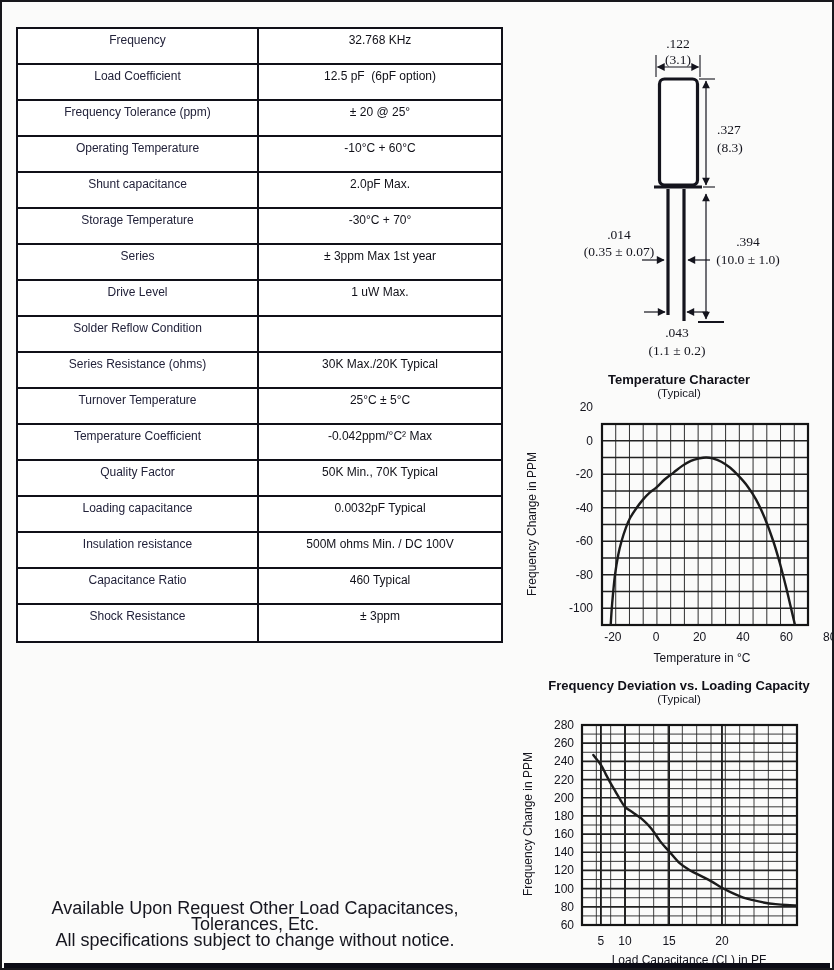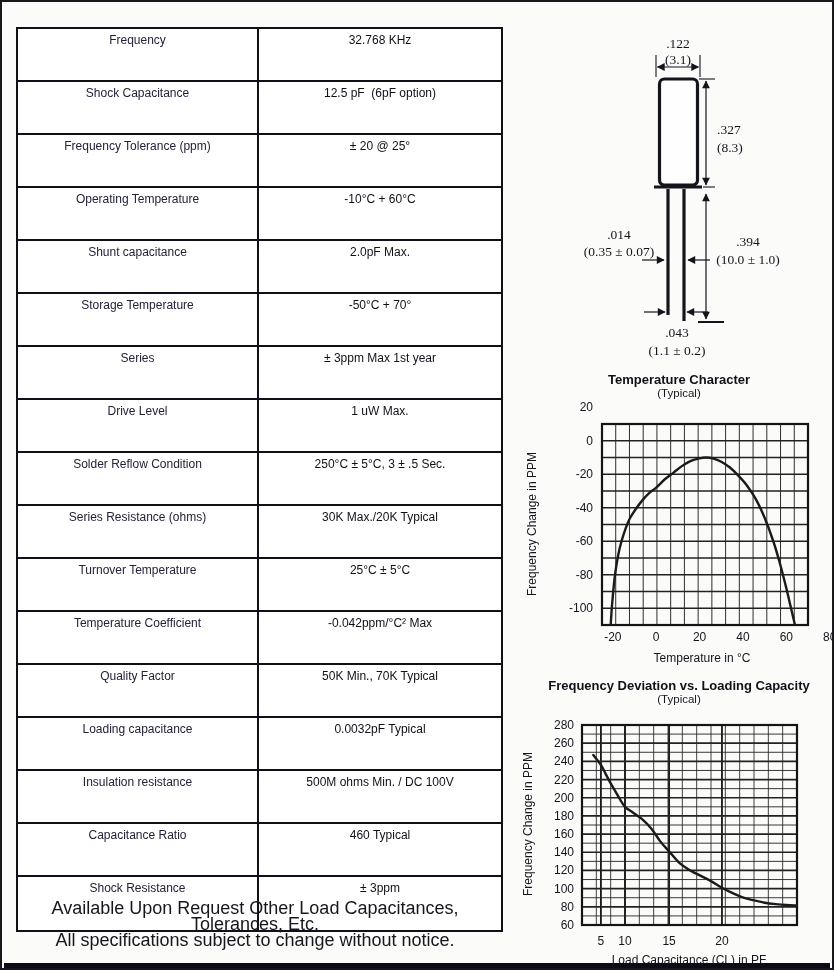--- a/index.html
+++ b/index.html
@@ -6,21 +6,21 @@
   body{
     width:834px;height:970px;position:relative;overflow:hidden;
     background:#fbfbfa;box-sizing:border-box;border:2px solid #17171c;
     font-family:"Liberation Sans", sans-serif;color:#1b1b28;
   }
   
   .spec-table{
     position:absolute;left:14px;top:25px;width:487px;
     border:2.5px solid #101018;background:#fff;box-sizing:border-box;
   }
-  .spec-row{display:flex;height:53px;border-bottom:2px solid #101018;box-sizing:border-box;}
+  .spec-row{display:flex;height:36px;border-bottom:2px solid #101018;box-sizing:border-box;}
   .spec-row:last-child{border-bottom:none;}
   .spec-cell{box-sizing:border-box;padding-top:4px;text-align:center;font-size:12px;line-height:14px;}
   .spec-label{width:241px;border-right:2px solid #101018;color:#22223a;}
   .spec-value{flex:1;font-weight:normal;color:#101018;white-space:pre;}
   
   .footer{position:absolute;left:18px;top:898px;width:470px;text-align:center;
           font-size:18px;line-height:16px;color:#16161f;}
   
   .drawing{position:absolute;left:552px;top:15px;}
   .dim-text{font-family:"Liberation Serif", serif;font-size:13.5px;fill:#14141d;}
@@ -44,50 +44,49 @@
 </style>
 </head>
 <body>
 
 <div class="spec-table" id="specTable">
     <div class="spec-row">
       <div class="spec-cell spec-label">Frequency</div>
       <div class="spec-cell spec-value">32.768 KHz</div>
     </div>
     <div class="spec-row">
-      <div class="spec-cell spec-label">Shock Capacitance</div>
+      <div class="spec-cell spec-label">Load Coefficient</div>
       <div class="spec-cell spec-value">12.5 pF  (6pF option)</div>
     </div>
     <div class="spec-row">
       <div class="spec-cell spec-label">Frequency Tolerance (ppm)</div>
       <div class="spec-cell spec-value">± 20 @ 25°</div>
     </div>
     <div class="spec-row">
       <div class="spec-cell spec-label">Operating Temperature</div>
       <div class="spec-cell spec-value">-10°C + 60°C</div>
     </div>
     <div class="spec-row">
       <div class="spec-cell spec-label">Shunt capacitance</div>
       <div class="spec-cell spec-value">2.0pF Max.</div>
     </div>
     <div class="spec-row">
       <div class="spec-cell spec-label">Storage Temperature</div>
-      <div class="spec-cell spec-value">-50°C + 70°</div>
+      <div class="spec-cell spec-value">-30°C + 70°</div>
     </div>
     <div class="spec-row">
       <div class="spec-cell spec-label">Series</div>
       <div class="spec-cell spec-value">± 3ppm Max 1st year</div>
     </div>
     <div class="spec-row">
       <div class="spec-cell spec-label">Drive Level</div>
       <div class="spec-cell spec-value">1 uW Max.</div>
     </div>
     <div class="spec-row">
       <div class="spec-cell spec-label">Solder Reflow Condition</div>
-      <div class="spec-cell spec-value">250°C ± 5°C, 3 ± .5 Sec.</div>
     </div>
     <div class="spec-row">
       <div class="spec-cell spec-label">Series Resistance (ohms)</div>
       <div class="spec-cell spec-value">30K Max./20K Typical</div>
     </div>
     <div class="spec-row">
       <div class="spec-cell spec-label">Turnover Temperature</div>
       <div class="spec-cell spec-value">25°C ± 5°C</div>
     </div>
     <div class="spec-row">

